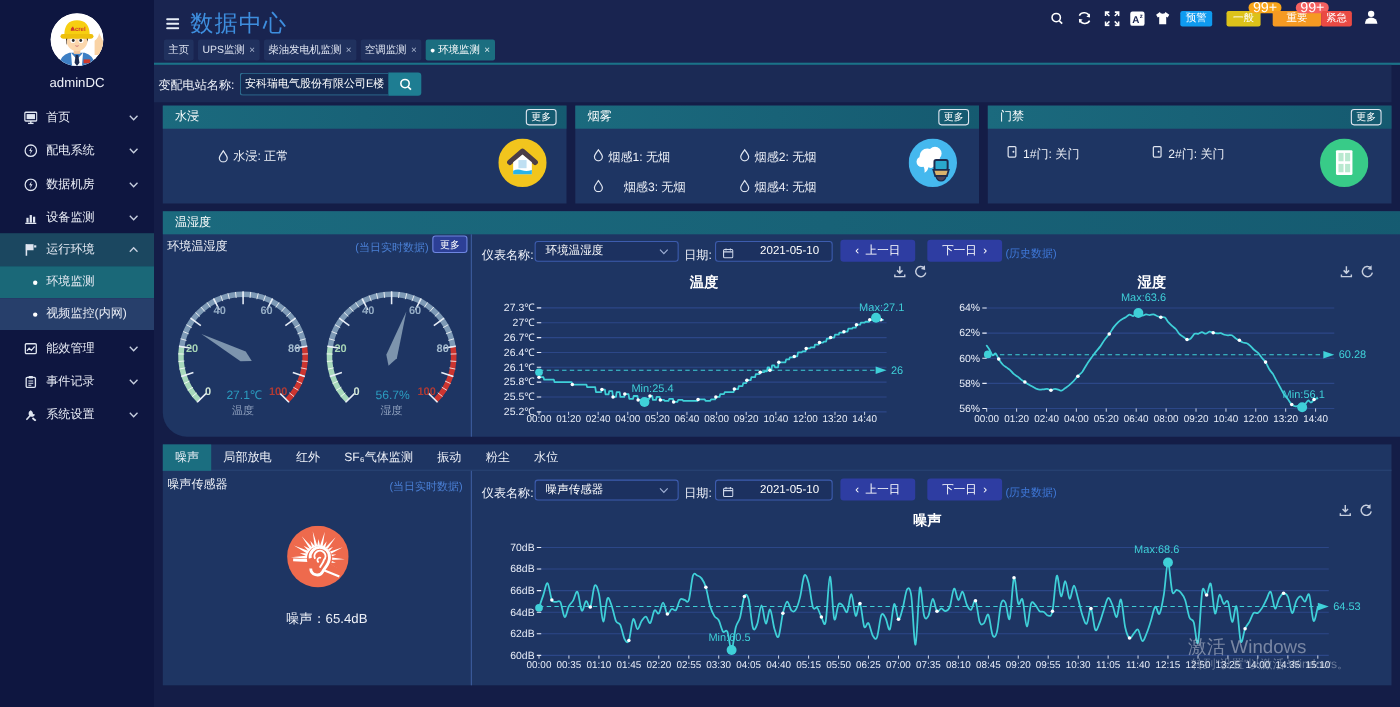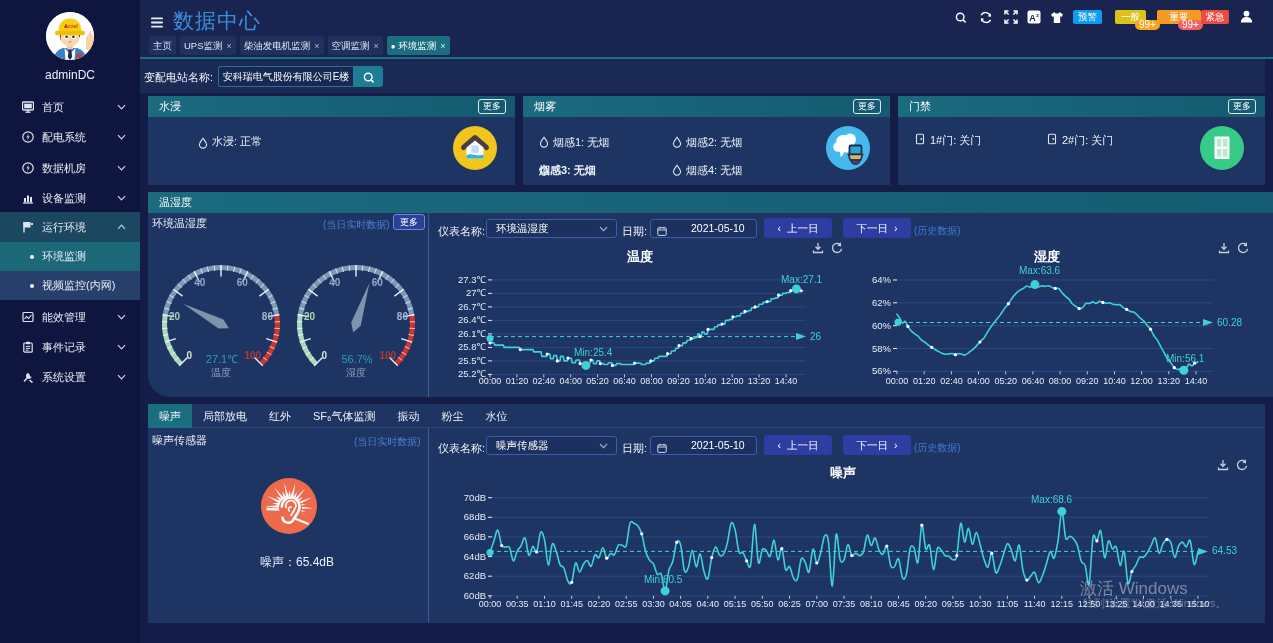--- a/index.html
+++ b/index.html
@@ -35,21 +35,21 @@
 .dtbox { position:absolute; width:107px; height:19px; background:#1c3160; border:1px solid #3d5cae; border-radius:3px; color:#fff; font-size:10.5px; line-height:17px; padding-left:40px; }
 .navbtn { position:absolute; width:68px; height:20px; background:#2e3da2; border-radius:3px; color:#fff; font-size:10.5px; line-height:20px; text-align:center; }
 .hist { position:absolute; color:#3f78d8; font-size:10px; }
 .vdiv { position:absolute; width:1px; background:#3c5c9e; }
 .ntab { height:24px; line-height:24px; color:#eef1f8; font-size:11px; padding:0 11px; white-space:nowrap; }
 .ntab.act { background:#1b6e80; padding:0 11px; }
 .wm1 { position:absolute; left:1080px; top:577px; color:rgba(196,203,216,0.55); font-size:17px; z-index:6; }
 .wm2 { position:absolute; left:1083px; top:596px; color:rgba(196,203,216,0.45); font-size:11px; z-index:6; }
 .hicon { position:absolute; top:10px; }
 .hbtn { position:absolute; top:10px; height:14px; line-height:14px; text-align:center; color:#fff; font-size:9.5px; border-radius:2px; }
-.badge { position:absolute; top:20px; height:10px; line-height:10px; padding:0 4px; border-radius:5px; color:#fff; font-size:10px; }
+.badge { position:absolute; top:2px; height:10px; line-height:10px; padding:0 4px; border-radius:5px; color:#fff; font-size:13px; }
 </style></head><body>
 
 <div id="sidebar">
 <div class="avatar"><svg width="48" height="48" viewBox="0 0 48 48" xmlns="http://www.w3.org/2000/svg">
 <circle cx="24" cy="24" r="24" fill="#fff"></circle>
 <path d="M40 25 Q44 22 44 18 L48 26 L48 38 L40 38 Z" fill="#f9d3a5"></path>
 <path d="M7 48 Q9 38 17 36 L31 36 Q39 38 41 48 Z" fill="#3d7fc4"></path>
 <path d="M18.5 36 L24 42 L29.5 36 L28.5 48 L19.5 48 Z" fill="#fff"></path>
 <path d="M22.8 38 L25.2 38 L26.2 45 L24 48 L21.8 45 Z" fill="#1d2b4e"></path>
 <rect x="30" y="42" width="6" height="3.5" fill="#d03a2a"></rect>
@@ -253,21 +253,21 @@
         <path d="M5 1.2 C6.6 3.6 8.6 5.8 8.6 7.6 A3.6 3.6 0 0 1 1.4 7.6 C1.4 5.8 3.4 3.6 5 1.2 Z" fill="none" stroke="#dfe5f0" stroke-width="1.1"></path>
       </svg></div>
 <div class="itx" style="left:30px;top:39px;">烟感1: 无烟</div>
 <div style="position:absolute;left:149px;top:38px;"><svg class="" style="" width="10" height="12" viewBox="0 0 10 12" xmlns="http://www.w3.org/2000/svg">
         <path d="M5 1.2 C6.6 3.6 8.6 5.8 8.6 7.6 A3.6 3.6 0 0 1 1.4 7.6 C1.4 5.8 3.4 3.6 5 1.2 Z" fill="none" stroke="#dfe5f0" stroke-width="1.1"></path>
       </svg></div>
 <div class="itx" style="left:163px;top:39px;">烟感2: 无烟</div>
 <div style="position:absolute;left:16px;top:66px;"><svg class="" style="" width="10" height="12" viewBox="0 0 10 12" xmlns="http://www.w3.org/2000/svg">
         <path d="M5 1.2 C6.6 3.6 8.6 5.8 8.6 7.6 A3.6 3.6 0 0 1 1.4 7.6 C1.4 5.8 3.4 3.6 5 1.2 Z" fill="none" stroke="#dfe5f0" stroke-width="1.1"></path>
       </svg></div>
-<div class="itx" style="left:16px;top:67px;font-weight:bold;">烟感3: 无烟</div>
+<div class="itx" style="left:44px;top:67px;">烟感3: 无烟</div>
 <div style="position:absolute;left:149px;top:66px;"><svg class="" style="" width="10" height="12" viewBox="0 0 10 12" xmlns="http://www.w3.org/2000/svg">
         <path d="M5 1.2 C6.6 3.6 8.6 5.8 8.6 7.6 A3.6 3.6 0 0 1 1.4 7.6 C1.4 5.8 3.4 3.6 5 1.2 Z" fill="none" stroke="#dfe5f0" stroke-width="1.1"></path>
       </svg></div>
 <div class="itx" style="left:163px;top:67px;">烟感4: 无烟</div>
 </div>
 <svg class="" style="position:absolute;left:826px;top:126px" width="44" height="44" viewBox="0 0 44 44" xmlns="http://www.w3.org/2000/svg">
     <circle cx="22" cy="22" r="22" fill="#45b8ee"></circle>
     <circle cx="17" cy="16" r="7" fill="#fff"></circle>
     <circle cx="24" cy="13.5" r="6" fill="#fff"></circle>
     <circle cx="12" cy="21" r="4.8" fill="#fff"></circle>

